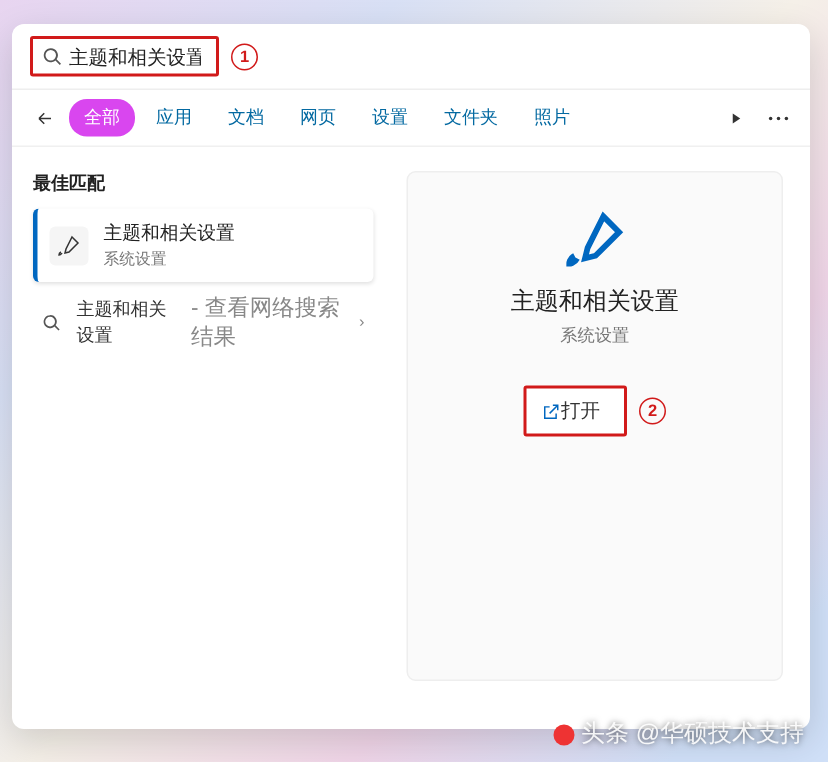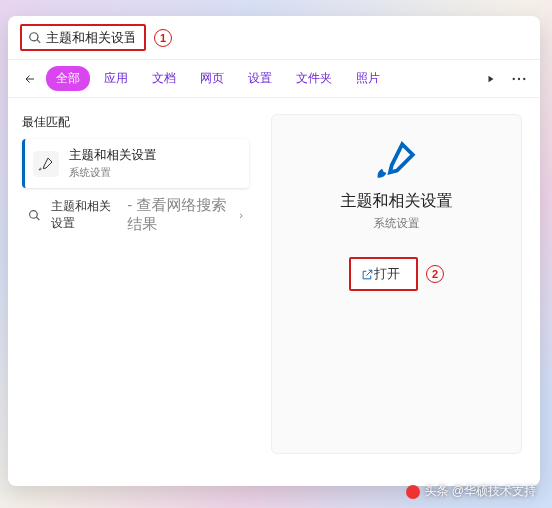--- a/index.html
+++ b/index.html
@@ -59,31 +59,31 @@
     border-bottom: 1px solid #f0f0f0;
   }
   .back-btn {
     width: 24px; height: 24px;
     display: flex; align-items: center; justify-content: center;
     color: #333;
   }
   .tab {
     padding: 4px 10px;
     font-size: 12px;
-    color: #6d28d9;
+    color: #0369a1;
     border-radius: 12px;
     white-space: nowrap;
   }
   .tab.active { background: #d946ef; color: #fff; }
   .tabs-right { margin-left: auto; display:flex; gap:6px; align-items:center;}
   .icon-btn { width: 22px; height: 22px; display:flex; align-items:center; justify-content:center; color:#333;}
   .body-row { display: flex; flex: 1; overflow: hidden; }
   .left-col { width: 245px; padding: 10px 4px 10px 14px; }
   .right-col { flex: 1; padding: 16px 18px; }
-  .section-hdr { font-size: 12px; font-weight: 400; color: #222; margin: 6px 0 8px; }
+  .section-hdr { font-size: 12px; font-weight: 700; color: #222; margin: 6px 0 8px; }
   .best-match {
     display: flex; align-items: center;
     gap: 10px;
     padding: 8px 8px;
     background: #fff;
     box-shadow: 0 1px 3px rgba(0,0,0,.12);
     border-radius: 4px;
     border-left: 3px solid #0067c0;
   }
   .bm-icon-wrap {
@@ -123,21 +123,21 @@
     padding: 6px 16px 6px 10px;
     display:flex; align-items:center; gap:0;
     font-size: 13px; color:#333;
     background:#fff;
     border-radius: 2px;
   }
   .open-icon { width: 13px; height:13px; stroke:#0067c0; fill:none; stroke-width:1.8;}
   .watermark {
     position: absolute;
     right: 16px; bottom: 8px;
-    font-size: 12px;
+    font-size: 16px;
     color: rgba(255,255,255,.9);
     text-shadow: 0 0 4px rgba(0,0,0,.6);
     display:flex; align-items:center; gap:4px;
   }
   .wm-dot { width:14px; height:14px; border-radius:50%; background:#e33; display:inline-block;}
 </style>
 </head>
 <body>
 
 <div class="search-panel">

